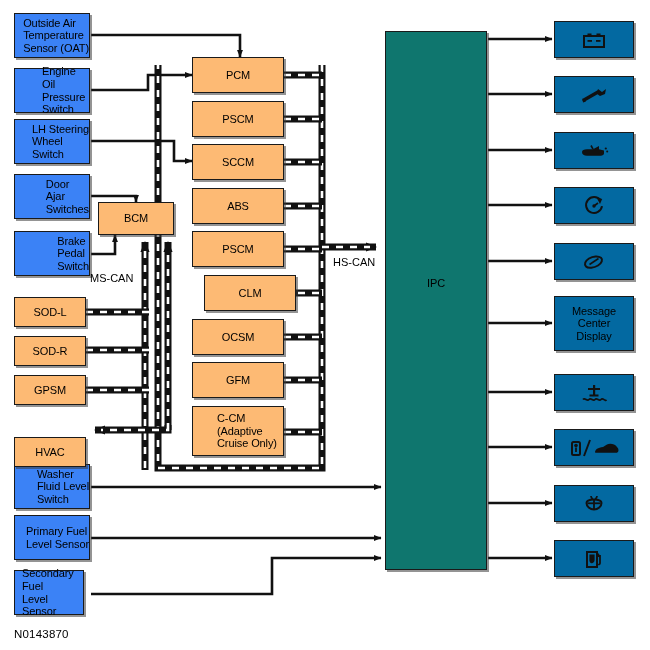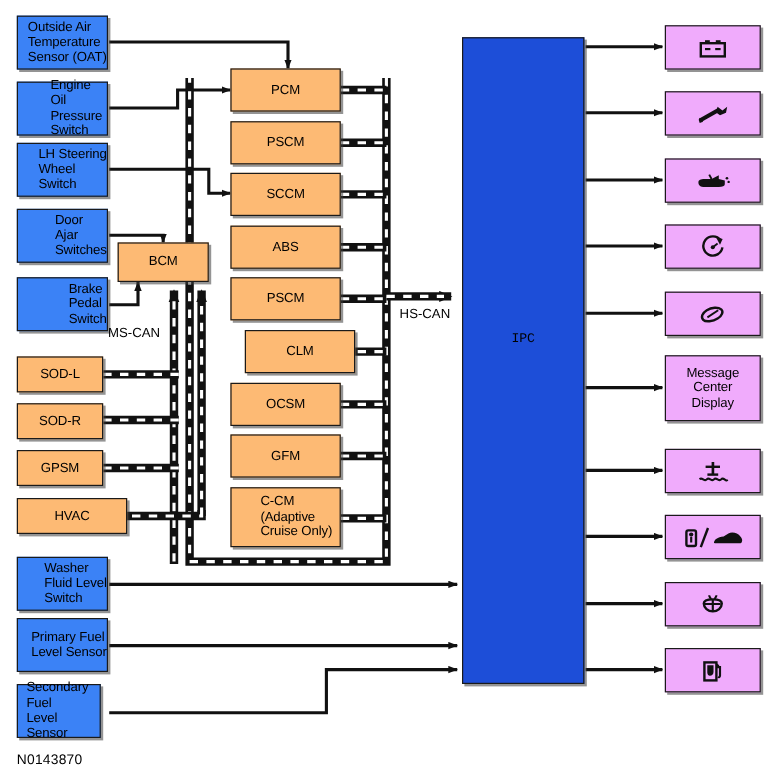--- a/index.html
+++ b/index.html
@@ -38,27 +38,26 @@
   }
   .node.module {
     background: #fdba74;
   }
   .node.module.left-text {
     justify-content: flex-start;
     text-align: left;
     padding-left: 24px;
   }
   .node.output {
-    background: #f0abfc;
+    background: #0369a1;
   }
   .node.ipc {
-    background: #1d4ed8;
+    background: #0f766e;
     align-items: flex-start;
     justify-content: center;
-    font-family: Liberation Mono, monospace;
   }
   .ipc-label {
     margin-top: 245px;
     font-size: 11px;
   }
   .bus-label {
     position: absolute;
     font-size: 11px;
     color: #000;
     white-space: nowrap;
@@ -198,21 +197,21 @@
 
   <div class="node module" style="left:14px; top:297px; width:72px; height:30px;">
     <span>SOD-L</span>
   </div>
   <div class="node module" style="left:14px; top:336px; width:72px; height:30px;">
     <span>SOD-R</span>
   </div>
   <div class="node module" style="left:14px; top:375px; width:72px; height:30px;">
     <span>GPSM</span>
   </div>
-  <div class="node module" style="left:14px; top:415px; width:92px; height:30px;">
+  <div class="node module" style="left:14px; top:437px; width:72px; height:30px;">
     <span>HVAC</span>
   </div>
 
   <div class="node module" style="left:98px; top:202px; width:76px; height:33px;">
     <span>BCM</span>
   </div>
 
   <div class="node module" style="left:192px; top:57px; width:92px; height:36px;">
     <span>PCM</span>
   </div>

